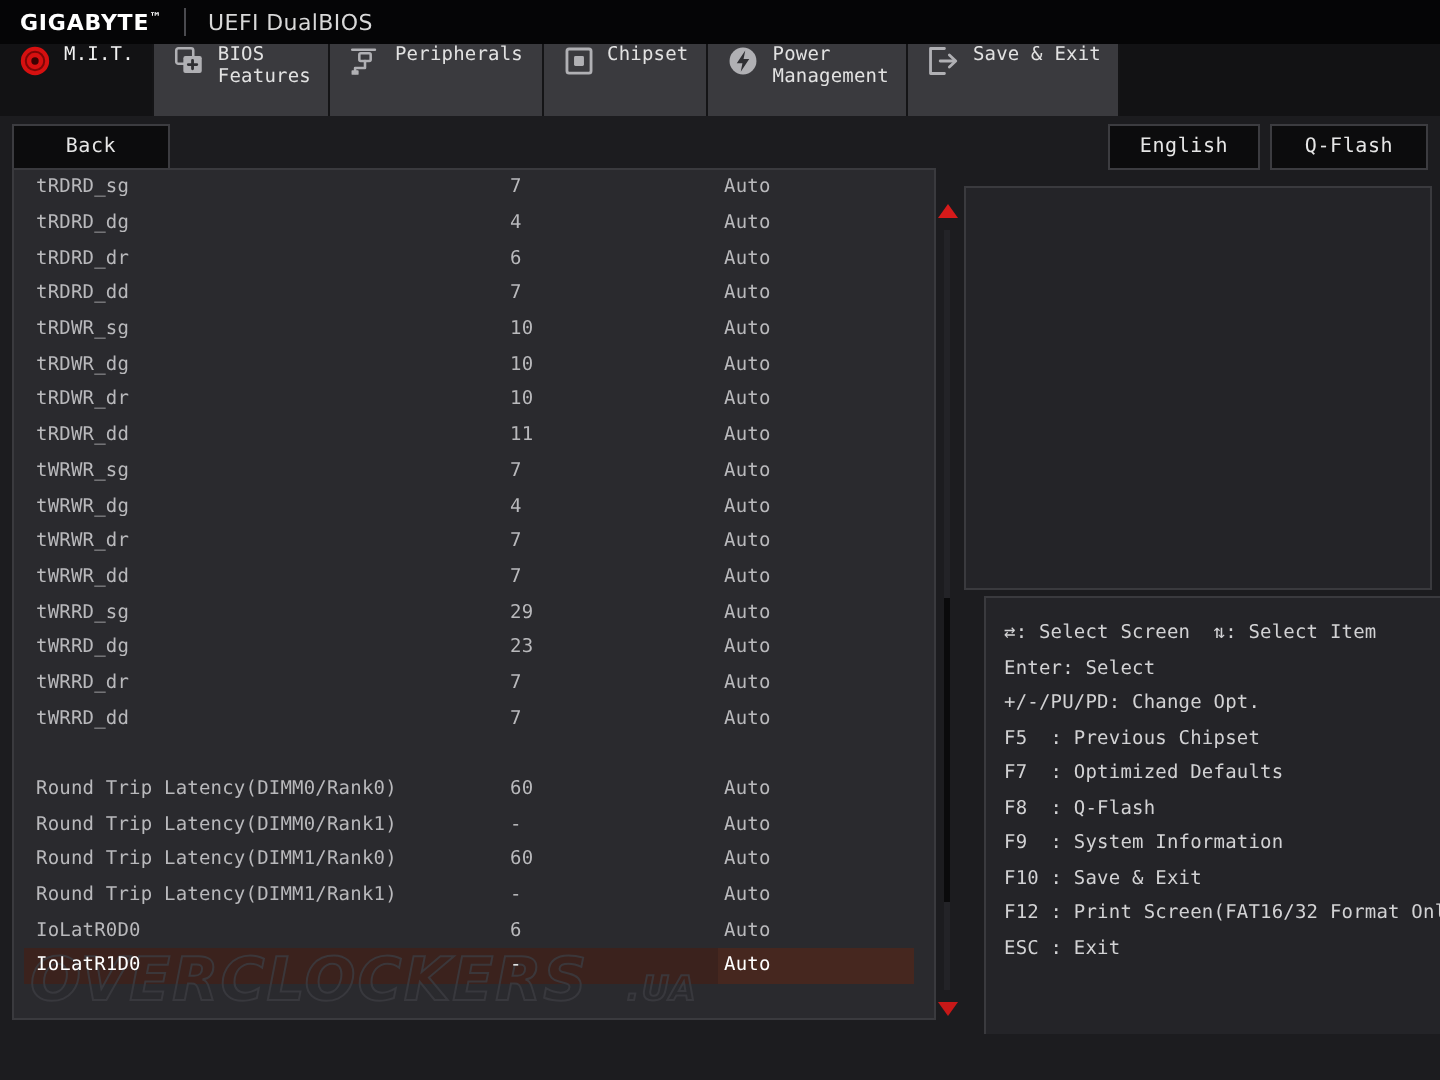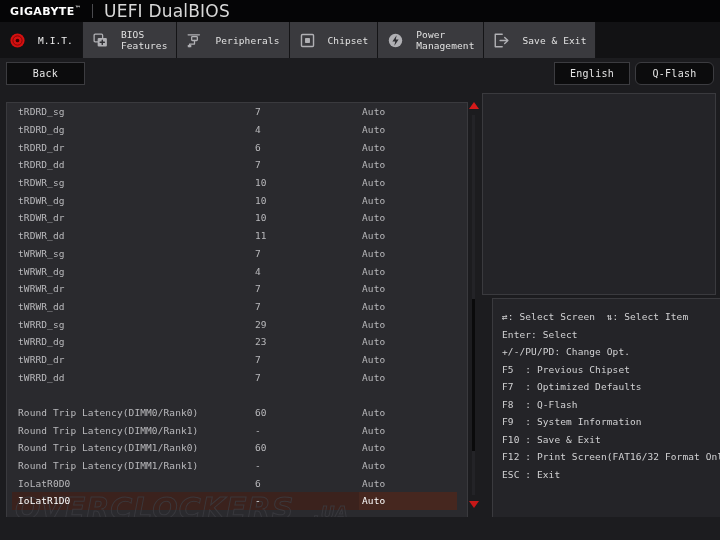--- a/index.html
+++ b/index.html
@@ -18,30 +18,30 @@
   }
   .brand{
     font-family:"DejaVu Sans","Liberation Sans",sans-serif;
     font-weight:bold;font-size:11px;color:#ffffff;
     letter-spacing:0.4px;padding-left:10px;
   }
   .brand sup{font-size:6px;vertical-align:super;}
   .brand-sep{width:1px;height:14px;background:#4a4a4e;margin:0 11px;}
   .dualbios{
     font-family:"DejaVu Sans","Liberation Sans",sans-serif;
-    font-size:17px;color:#d8d8d8;letter-spacing:0.2px;text-align:right;
+    font-size:11px;color:#d8d8d8;letter-spacing:0.2px;text-align:right;
   }
 
   
   .tabbar{
     position:absolute;left:0;top:22px;width:720px;height:36px;
     background:#121214;display:flex;align-items:stretch;
   }
   .tab{
-    display:flex;align-items:center;gap:12px;
+    display:flex;align-items:flex-start;gap:6px;
     padding:0 9px;position:relative;
     background:#3a3a3e;
     border-right:1px solid #141416;
   }
   .tab.active{background:#121214;border-right:1px solid #141416;}
   .tab .tlabel{
     font-size:9.5px;line-height:11px;color:#e2e2e2;white-space:pre;
     letter-spacing:0.1px;
   }
   .tab.active .tlabel{color:#f2f2f2;}
@@ -55,25 +55,25 @@
   }
   .btn{
     position:absolute;top:4px;height:21px;
     background:#0c0c0d;
     border:1px solid #3c3c40;
     display:flex;align-items:center;justify-content:center;
     font-size:10px;color:#e6e6e6;letter-spacing:0.3px;
   }
   .btn-back{left:6px;width:77px;}
   .btn-english{left:554px;width:74px;}
-  .btn-qflash{left:635px;width:77px;border-radius:6px;}
+  .btn-qflash{left:635px;width:77px;}
 
   
   .listpanel{
-    position:absolute;left:6px;top:102px;width:460px;height:424px;
+    position:absolute;left:6px;top:84px;width:460px;height:424px;
     background:#2a2a2e;
     border:1px solid #3a3a3e;
     overflow:hidden;
   }
   .rows{position:absolute;left:0;top:0;width:100%;}
   .row{
     position:relative;height:17.7px;display:flex;align-items:center;
     font-size:9.5px;letter-spacing:0.1px;
   }
   .row .c-name{position:absolute;left:11px;color:#b9b9bc;white-space:pre;}

